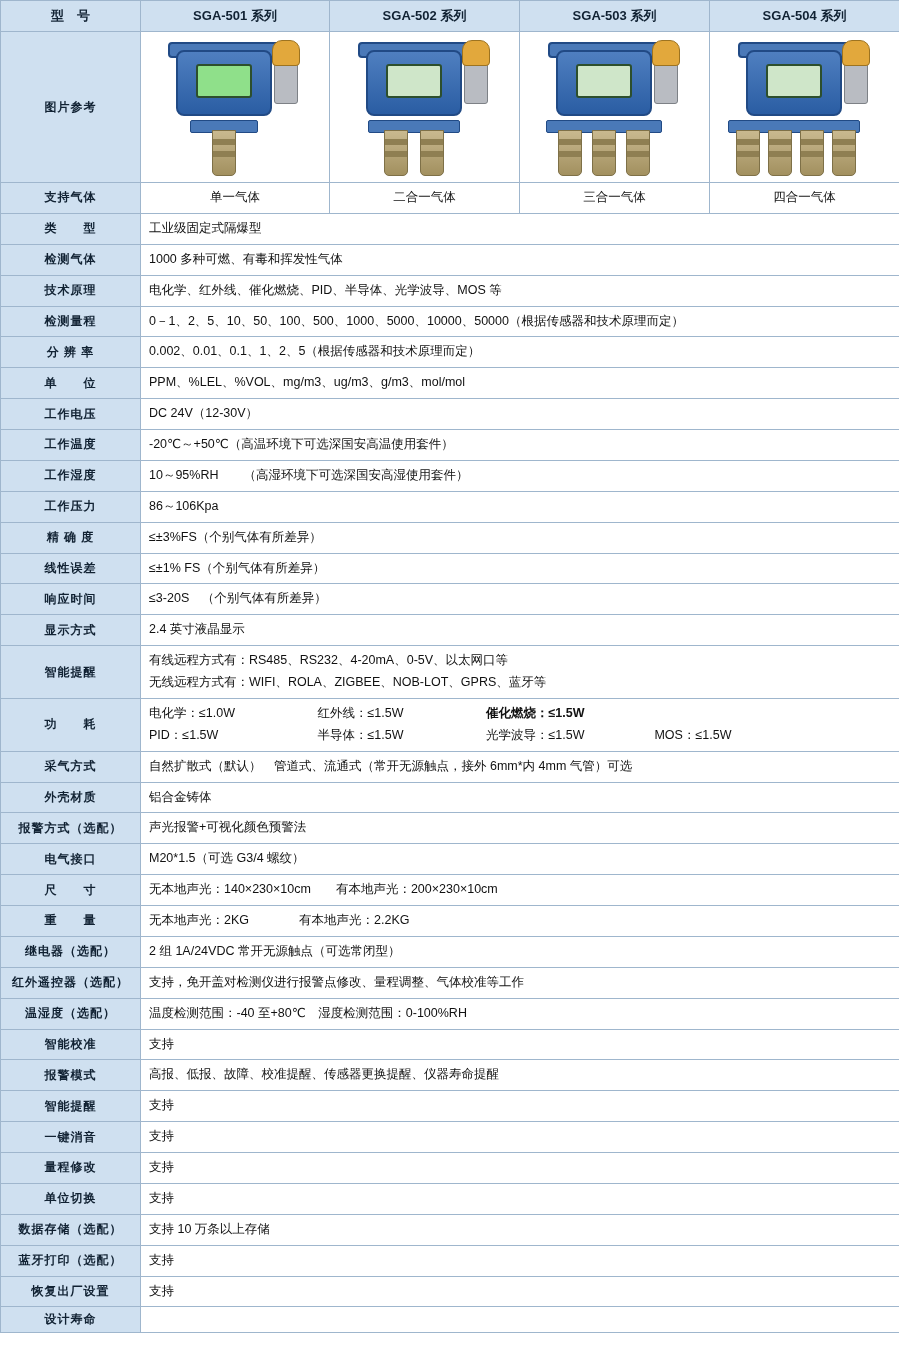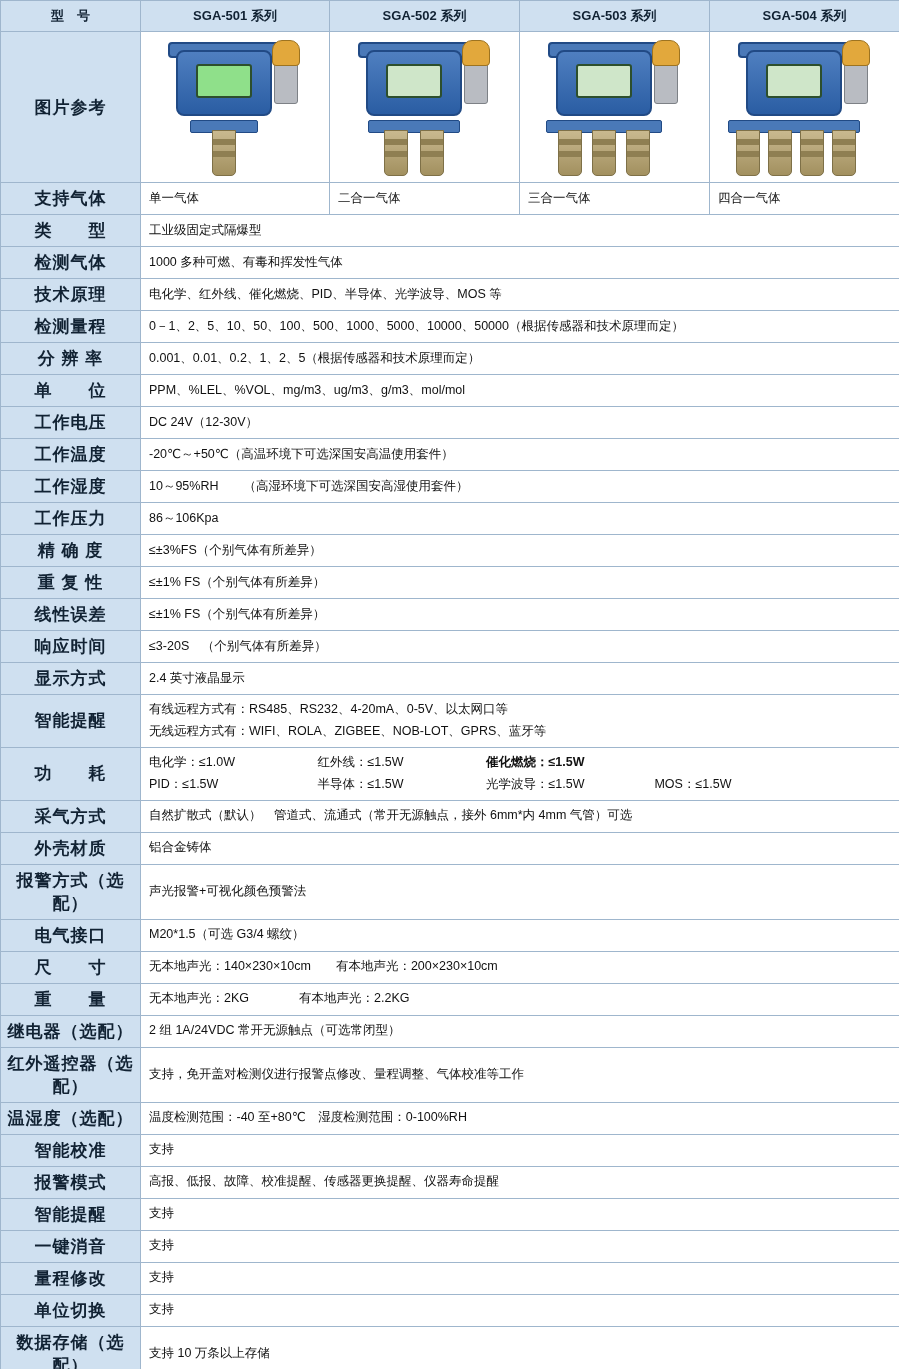--- a/index.html
+++ b/index.html
@@ -1,22 +1,22 @@
 <!DOCTYPE html>
 <html><head>
 <meta charset="utf-8">
 <style>
   html,body{margin:0;padding:0;background:#ffffff;}
   body{width:899px;font-family:"Liberation Sans","DejaVu Sans",sans-serif;color:#1a1a1a;}
   table.spec{border-collapse:collapse;width:899px;table-layout:fixed;}
   table.spec td{border:1px solid #9fb6cd;vertical-align:middle;}
-  .lbl{background:#cfe0f0;text-align:center;font-weight:bold;font-size:17px;color:#123;letter-spacing:1px;padding:4px 2px;width:140px;}
+  .lbl{background:#cfe0f0;text-align:center;font-weight:bold;font-size:12px;color:#123;letter-spacing:1px;padding:4px 2px;width:140px;}
   .val{background:#ffffff;font-size:12.5px;padding:4px 8px;color:#111;line-height:1.75;}
   .hdr{background:#cfe0f0;text-align:center;font-weight:bold;font-size:13px;padding:6px 2px;color:#123;}
-  .ctr{text-align:left;}
+  .ctr{text-align:center;}
   .imgcell{background:#fff;padding:2px;text-align:center;height:146px;}
   .line{display:block;}
   
   .dev{position:relative;width:170px;height:142px;margin:0 auto;}
   .dev .head{position:absolute;left:26px;top:14px;width:92px;height:62px;background:linear-gradient(180deg,#4f7fc0,#2a5da3);border:2px solid #214a85;border-radius:8px;}
   .dev .screen{position:absolute;left:46px;top:28px;width:52px;height:30px;background:#8fe08a;border:2px solid #2d4f2c;border-radius:3px;}
   .dev .screen.dark{background:#cfe6c9;}
   .dev .flange{position:absolute;left:18px;top:6px;width:108px;height:12px;background:#4a79b8;border:2px solid #214a85;border-radius:4px;}
   .dev .lampbase{position:absolute;left:124px;top:22px;width:22px;height:44px;background:#b9bcc2;border:1px solid #7d8186;border-radius:3px;}
   .dev .lamp{position:absolute;left:122px;top:4px;width:26px;height:24px;background:#e2a83c;border:1px solid #9d7320;border-radius:10px 10px 4px 4px;}
@@ -149,21 +149,21 @@
   <tr>
         <td class="lbl">技术原理</td>
         <td class="val" colspan="4">电化学、红外线、催化燃烧、PID、半导体、光学波导、MOS 等</td>
       </tr>
   <tr>
         <td class="lbl">检测量程</td>
         <td class="val" colspan="4">0－1、2、5、10、50、100、500、1000、5000、10000、50000（根据传感器和技术原理而定）</td>
       </tr>
   <tr>
         <td class="lbl">分  辨  率</td>
-        <td class="val" colspan="4">0.001、0.01、0.2、1、2、5（根据传感器和技术原理而定）</td>
+        <td class="val" colspan="4">0.002、0.01、0.1、1、2、5（根据传感器和技术原理而定）</td>
       </tr>
   <tr>
         <td class="lbl">单　　位</td>
         <td class="val" colspan="4">PPM、%LEL、%VOL、mg/m3、ug/m3、g/m3、mol/mol</td>
       </tr>
   <tr>
         <td class="lbl">工作电压</td>
         <td class="val" colspan="4">DC 24V（12-30V）</td>
       </tr>
   <tr>
@@ -174,24 +174,20 @@
         <td class="lbl">工作湿度</td>
         <td class="val" colspan="4">10～95%RH　　（高湿环境下可选深国安高湿使用套件）</td>
       </tr>
   <tr>
         <td class="lbl">工作压力</td>
         <td class="val" colspan="4">86～106Kpa</td>
       </tr>
   <tr>
         <td class="lbl">精  确  度</td>
         <td class="val" colspan="4">≤±3%FS（个别气体有所差异）</td>
-      </tr>
-  <tr>
-        <td class="lbl">重  复  性</td>
-        <td class="val" colspan="4">≤±1% FS（个别气体有所差异）</td>
       </tr>
   <tr>
         <td class="lbl">线性误差</td>
         <td class="val" colspan="4">≤±1% FS（个别气体有所差异）</td>
       </tr>
   <tr>
         <td class="lbl">响应时间</td>
         <td class="val" colspan="4">≤3-20S　（个别气体有所差异）</td>
       </tr>
   <tr>

